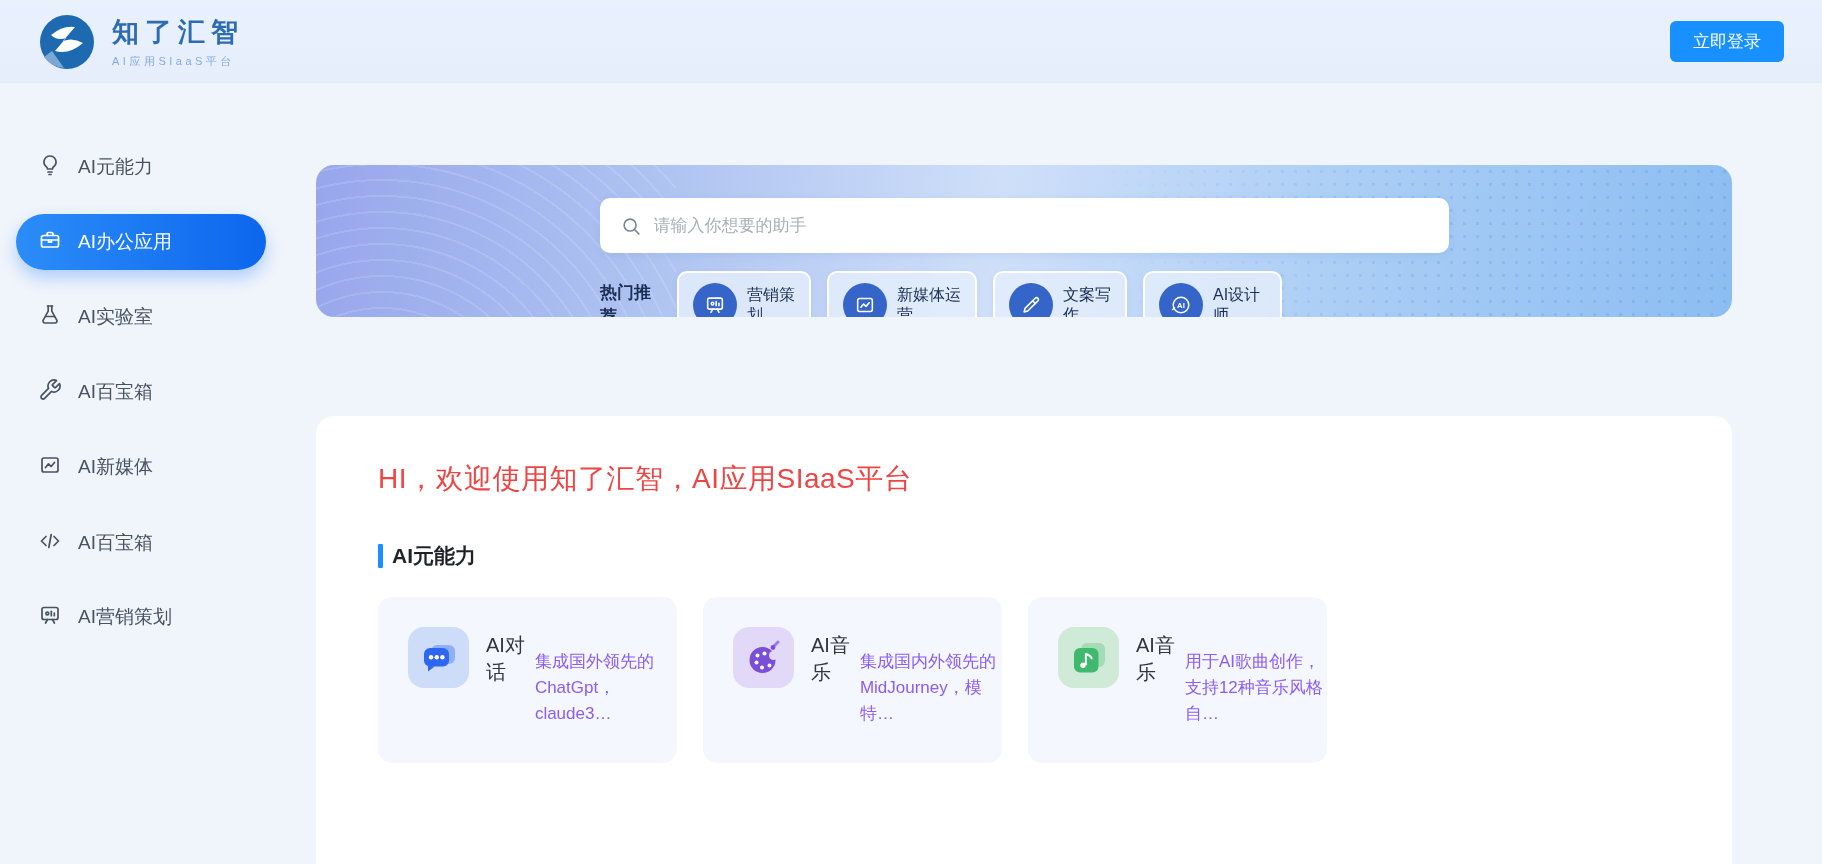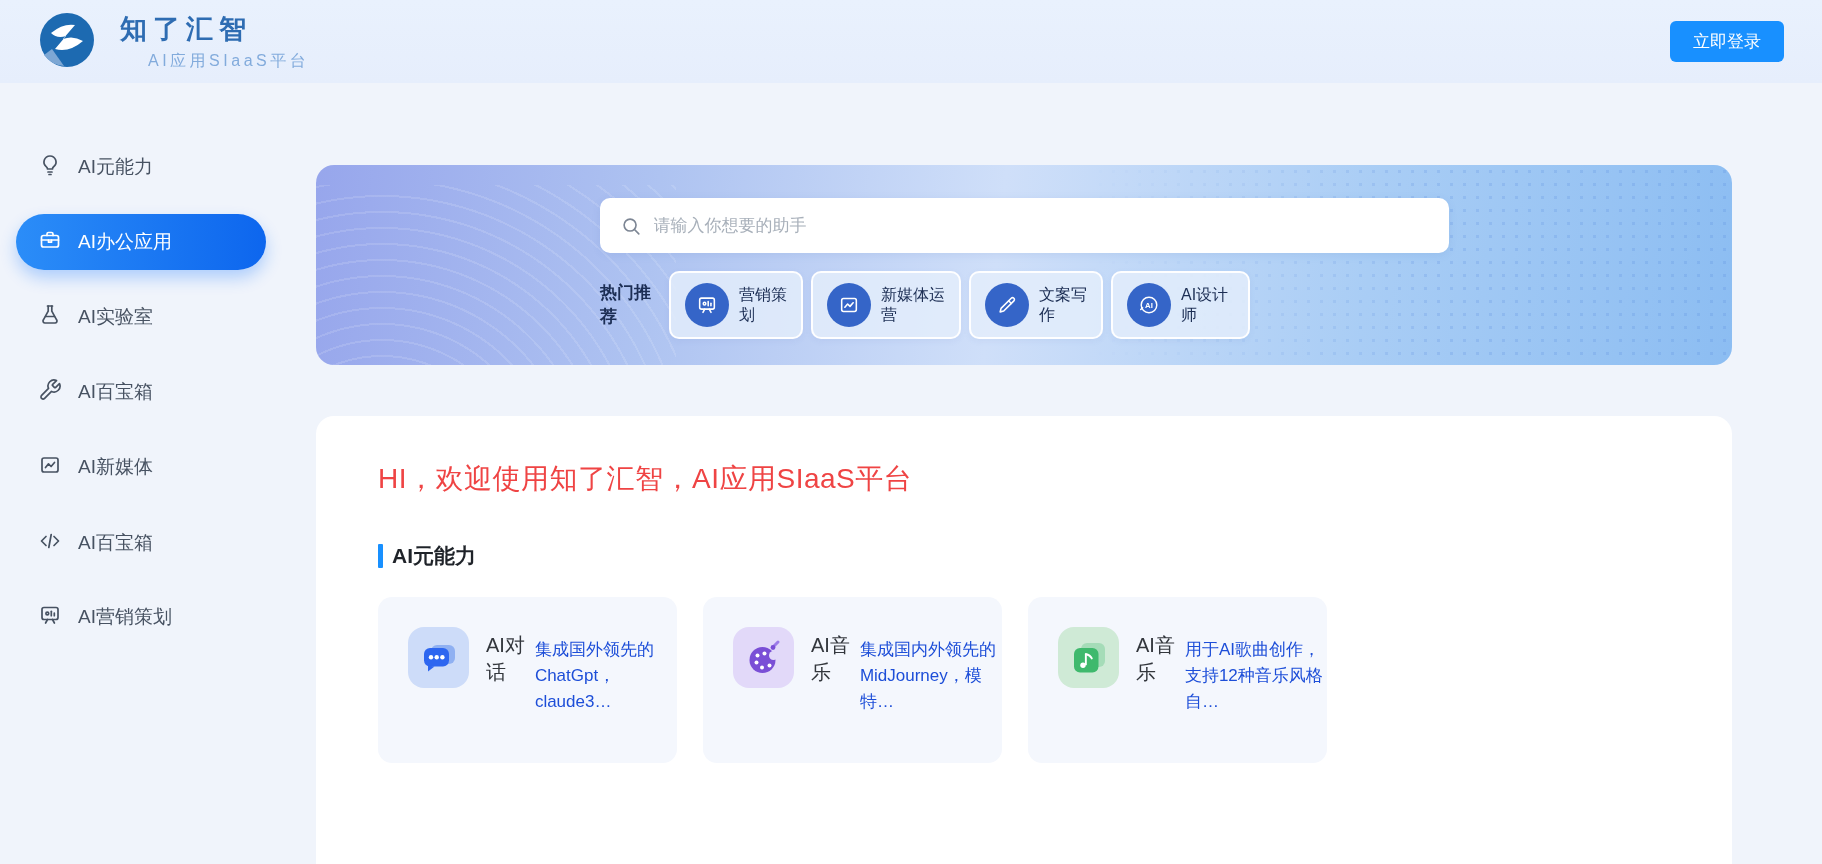--- a/index.html
+++ b/index.html
@@ -10,25 +10,25 @@
     position:relative;
   }
 
   
   .header {
     position:absolute; left:0; top:0; width:1822px; height:83px;
     background:linear-gradient(180deg,#e9f1fd 0%,#e6eefc 100%);
     display:flex; align-items:center; justify-content:space-between;
     padding:0 38px; z-index:5;
   }
-  .brand { display:flex; gap:24px; }
+  .brand { display:flex; align-items:center; gap:16px; }
   .logo-circle { width:58px; height:58px; }
   .brand-text { display:flex; flex-direction:column; }
   .brand-title { font-size:27px; font-weight:bold; color:#2e6cb2; letter-spacing:6px; }
-  .brand-sub { font-size:16px; color:#82abdc; letter-spacing:3.5px; margin-top:4px;margin-left:28px; }
+  .brand-sub { font-size:11px; color:#82abdc; letter-spacing:3.5px; margin-top:4px; }
   .login-btn {
     background:#1890ff; color:#fff; border:none; border-radius:6px;
     width:114px; height:41px; font-size:17px; cursor:pointer;
     font-family:inherit;
   }
 
   
   .sidebar { position:absolute; left:0; top:83px; width:270px; }
   .side-item {
     position:absolute; left:16px; width:250px; height:56px;
@@ -39,21 +39,21 @@
   .side-item.active {
     background:linear-gradient(90deg,#2b8df8,#0d66ee);
     color:#ffffff;
     box-shadow:0 8px 16px rgba(24,120,255,.30);
   }
   .si-0{top:56px} .si-1{top:131px} .si-2{top:206px} .si-3{top:281px}
   .si-4{top:356px} .si-5{top:432px} .si-6{top:506px}
 
   
   .banner {
-    position:absolute; left:316px; top:165px; width:1416px; height:200px;
+    position:absolute; left:316px; top:165px; width:1416px; height:152px;
     border-radius:18px; overflow:hidden;
     background:linear-gradient(97deg,#97a6ec 0%,#aec3f1 24%,#cfdff9 48%,#a9cdf5 74%,#8cbdf2 100%);
   }
   .banner .dots {
     position:absolute; right:0; top:0; width:46%; height:100%;
     background-image:radial-gradient(circle,rgba(80,130,220,.28) 1.6px,transparent 1.9px);
     background-size:13px 13px; opacity:.7;
     -webkit-mask-image:linear-gradient(90deg,transparent,black 55%);
     mask-image:linear-gradient(90deg,transparent,black 55%);
   }
@@ -70,21 +70,21 @@
     box-shadow:0 2px 8px rgba(60,100,180,.10);
   }
   .search-input {
     flex:1; border:none; outline:none; font-size:17px; color:#333;
     font-family:inherit; background:transparent;
   }
   .search-input::placeholder { color:#a8b0ba; }
 
   .hot-row {
     position:relative; display:flex; align-items:center;
-    margin:18px 0 0 284px; gap:8px;
+    margin:18px 0 0 284px; gap:16px;
   }
   .hot-label {
     font-size:17px; font-weight:600; color:#1c2e54; line-height:24px;
     max-width:3em; margin-right:10px;
   }
   .chip {
     display:inline-flex; align-items:center; height:68px;
     background:rgba(228,238,251,.82);
     border:2px solid rgba(255,255,255,.95);
     border-radius:10px; padding:0 14px 0 14px; gap:10px; cursor:pointer;
@@ -117,21 +117,21 @@
   .ability-ic {
     width:61px; height:61px; border-radius:16px; flex:0 0 auto;
     display:flex; align-items:center; justify-content:center;
   }
   .ic-chat-bg   { background:#cddcf9; }
   .ic-palette-bg{ background:#e2d9f9; }
   .ic-music-bg  { background:#cfead6; }
   .ability-info { display:flex; flex-direction:row; }
   .ability-title { font-size:20px; color:#33373d; font-weight:500; margin-top:5px; }
   .ability-desc {
-    font-size:17px; color:#1d4ed8; line-height:26px; margin-top:10px;
+    font-size:17px; color:#8b5cf6; line-height:26px; margin-top:22px;
     width:170px;
   }
 </style>
 </head>
 <body>
 
 <div class="header">
   <div class="brand">
     <svg class="logo-circle" viewBox="0 0 58 58">
       <circle cx="29" cy="29" r="27" fill="#1d6ab1"></circle>

